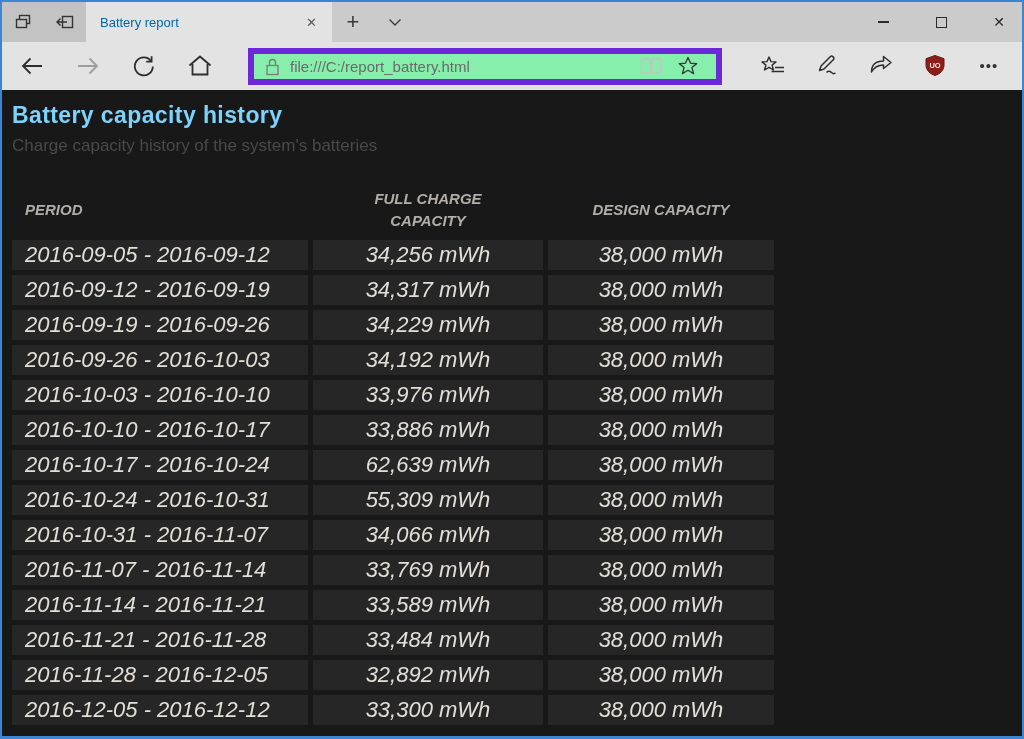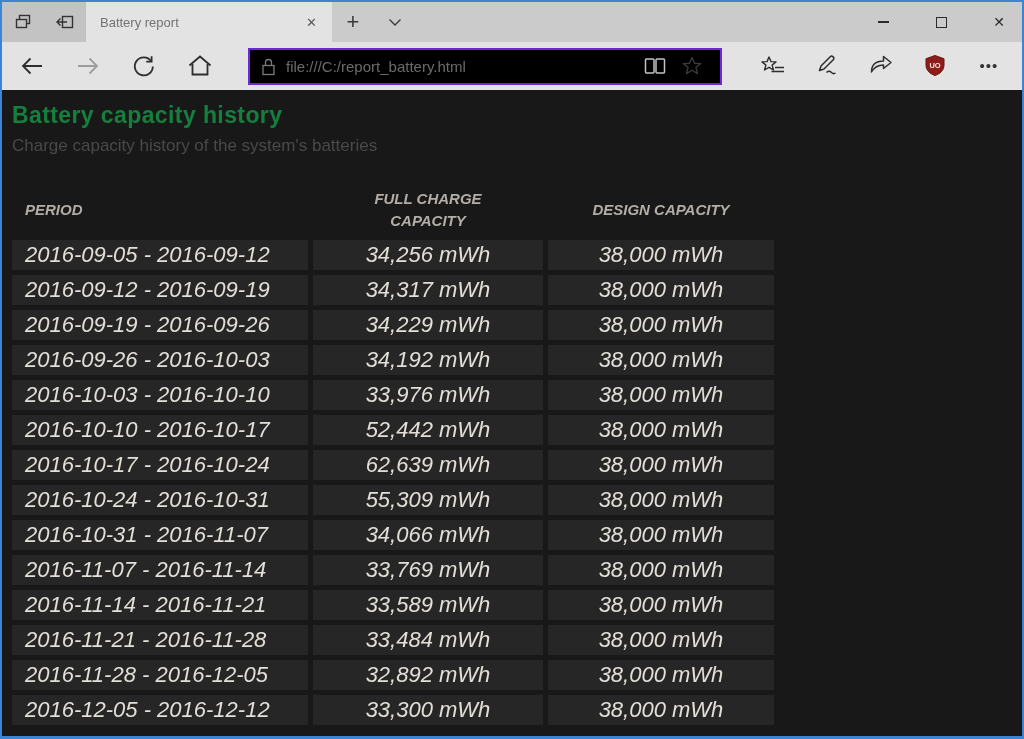--- a/index.html
+++ b/index.html
@@ -24,21 +24,21 @@
     width: 42px; background: #c3c3c3;
     display: flex; align-items: center; justify-content: center;
     border: none; cursor: default;
   }
   .tab {
     width: 246px; background: #e3e3e3;
     display: flex; align-items: center;
     padding: 0 10px 0 14px;
   }
   .tab-title {
-    flex: 1; font-size: 13px; color: #737373;
+    flex: 1; font-size: 13px; color: #0369a1;
     white-space: nowrap; overflow: hidden;
   }
   .tab-close {
     color: #5a5a5a; font-size: 13px; padding: 2px 5px;
   }
   .tb-simplebtn {
     width: 42px; border: none; background: transparent;
     display: flex; align-items: center; justify-content: center;
     color: #3a3a3a;
   }
@@ -60,21 +60,21 @@
     display: flex; align-items: center;
     padding-left: 2px;
   }
   .nav-btn {
     width: 56px; height: 48px; border: none; background: transparent;
     display: flex; align-items: center; justify-content: center;
   }
   .addressbar {
     width: 474px; height: 37px;
     margin-left: 20px;
-    background: #000000; border: 2px solid #6d28d9;
+    background: #86efac; border: 6px solid #6d28d9;
     display: flex; align-items: center;
     padding: 0 10px;
   }
   .url-text {
     flex: 1; margin-left: 9px;
     font-size: 15px; color: #6b6b6b;
     white-space: nowrap; overflow: hidden;
   }
   .ab-iconbtn {
     border: none; background: transparent;
@@ -90,21 +90,21 @@
 
   
   .content {
     flex: 1 1 auto;
     background: #181818;
     padding: 12px 0 0 10px;
     overflow: hidden;
   }
   .page-title {
     font-size: 23px; font-weight: 700;
-    color: #15803d; letter-spacing: 0.4px;
+    color: #7dd3fc; letter-spacing: 0.4px;
   }
   .page-subtitle {
     margin-top: 7px;
     font-size: 17px; color: #494949;
   }
 
   .cap-table { margin-top: 24px; width: 757px; font-style: italic; }
   .header-row {
     display: grid;
     grid-template-columns: 296px 230px 226px;
@@ -321,21 +321,21 @@
   </div>
 
   <div class="trow">
     <div class="cell cell-period">2016-10-03 - 2016-10-10</div>
     <div class="cell cell-center">33,976 mWh</div>
     <div class="cell cell-center">38,000 mWh</div>
   </div>
 
   <div class="trow">
     <div class="cell cell-period">2016-10-10 - 2016-10-17</div>
-    <div class="cell cell-center">52,442 mWh</div>
+    <div class="cell cell-center">33,886 mWh</div>
     <div class="cell cell-center">38,000 mWh</div>
   </div>
 
   <div class="trow">
     <div class="cell cell-period">2016-10-17 - 2016-10-24</div>
     <div class="cell cell-center">62,639 mWh</div>
     <div class="cell cell-center">38,000 mWh</div>
   </div>
 
   <div class="trow">

